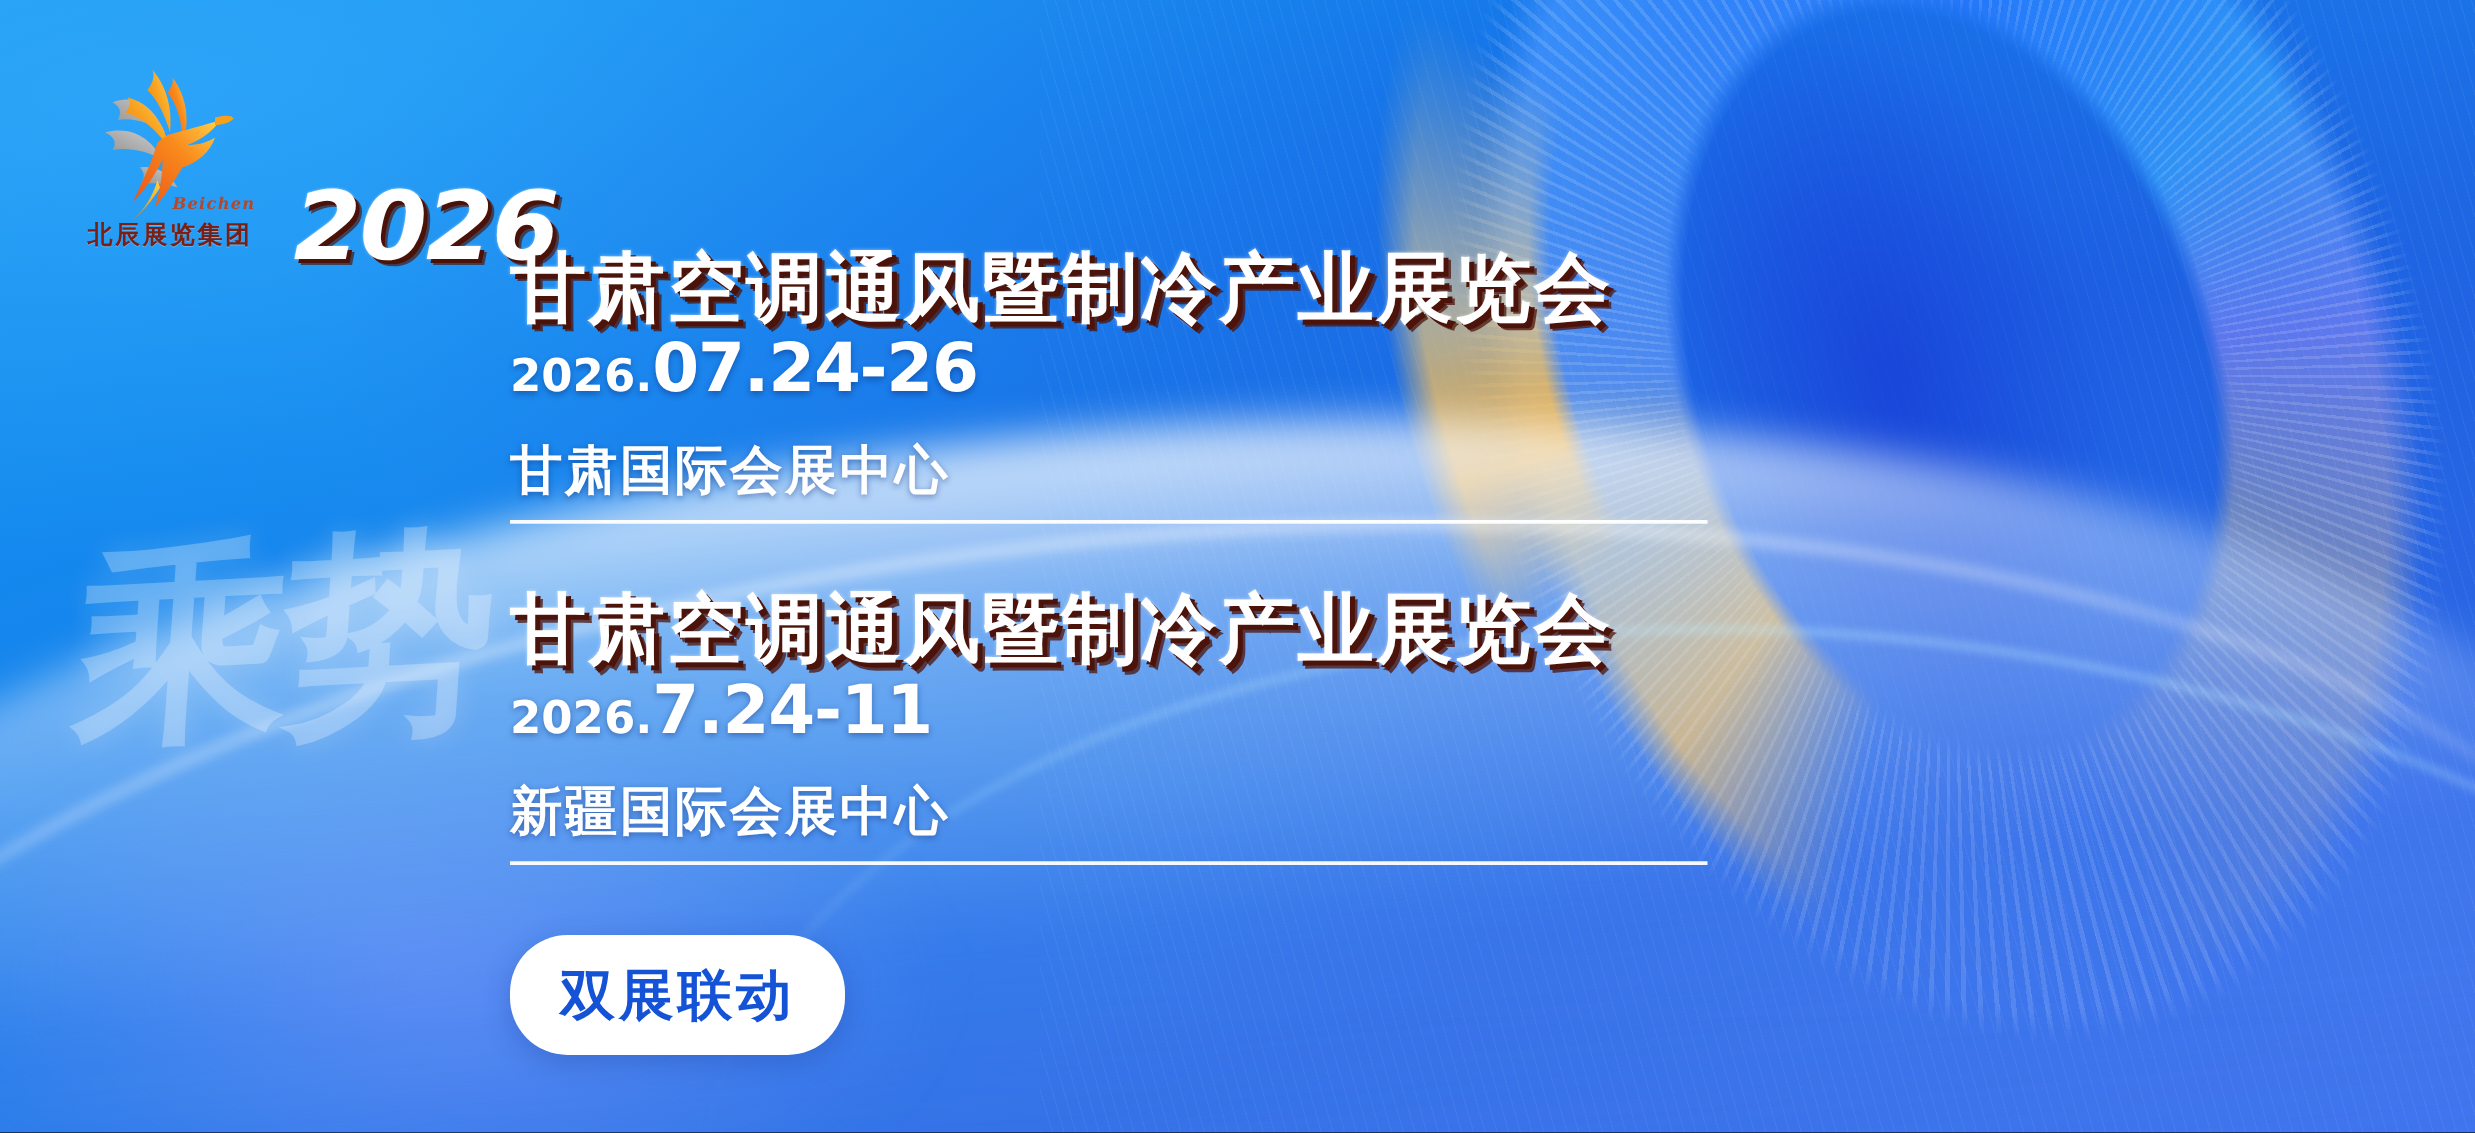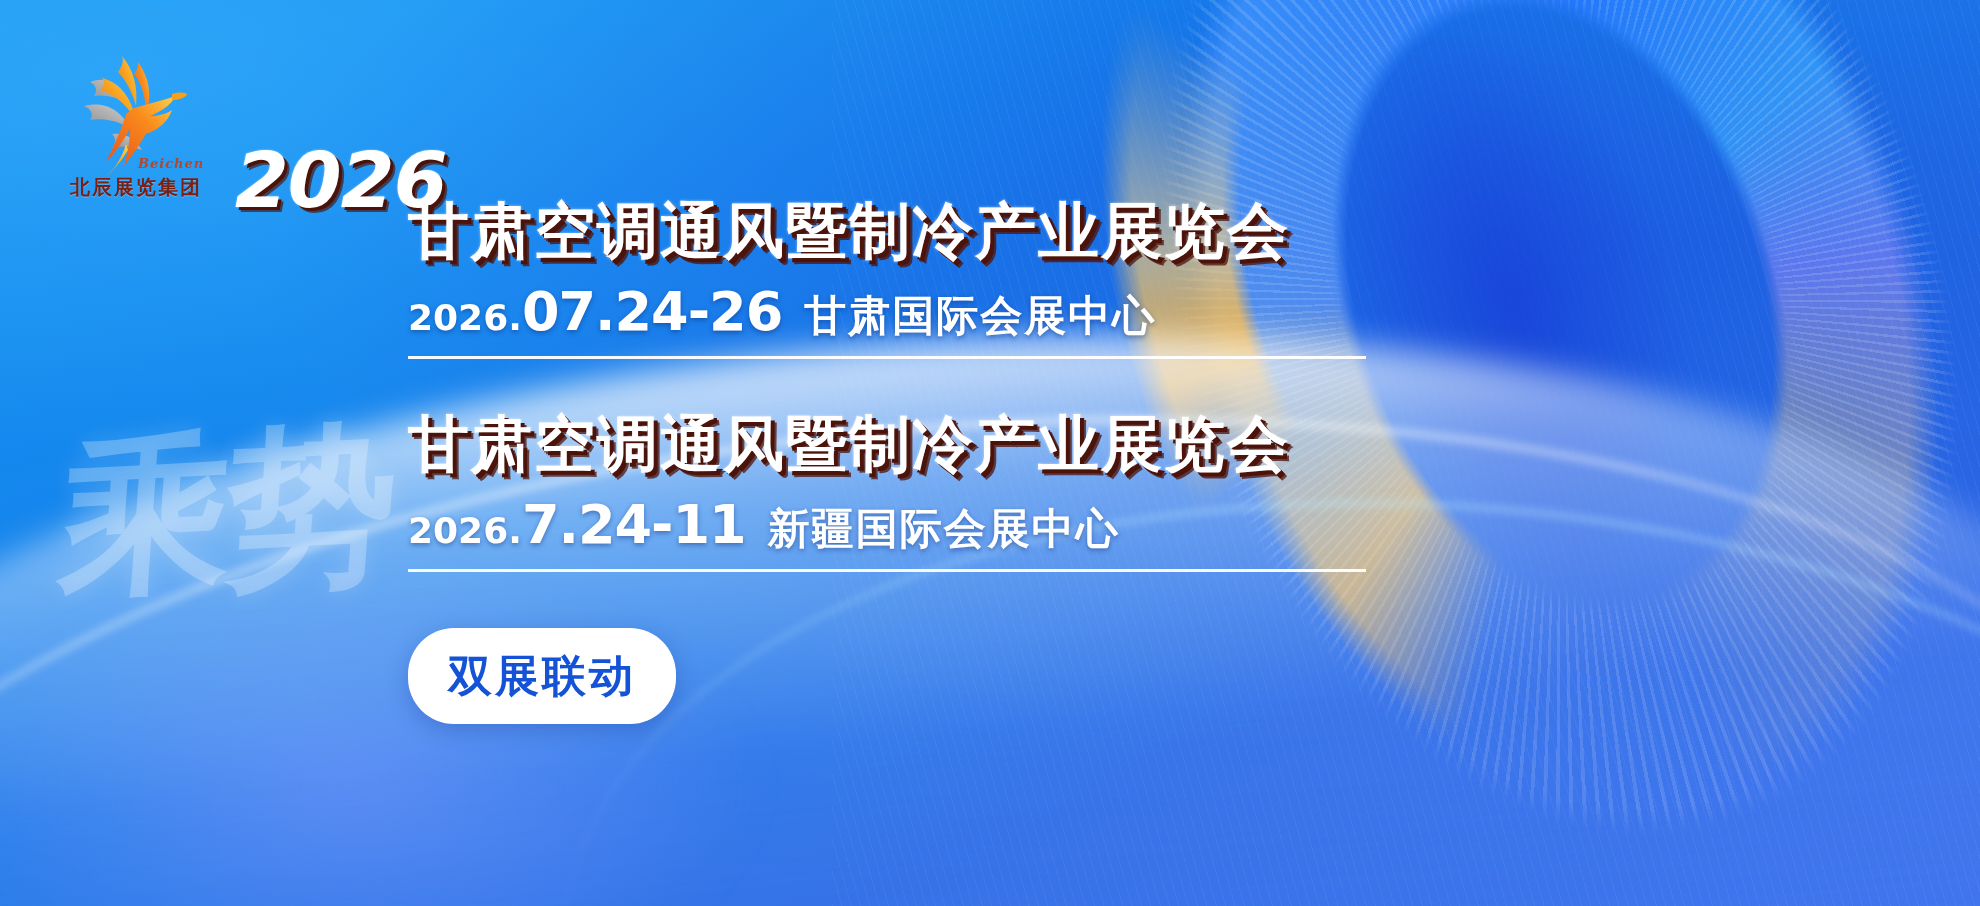--- a/index.html
+++ b/index.html
@@ -200,22 +200,23 @@
        0 0 3px rgba(255,255,255,0.55);
   }
 
   .ev-sub{
     display:flex;
     align-items:baseline;
     gap:22px;
     padding-bottom:12px;
     border-bottom:3px solid rgba(255,255,255,0.95);
     width:958px;
-    margin-top:18px;
+    margin-top:1px;
     white-space:nowrap;
+    flex-direction:column;
   }
   .ev-date{
     font-family:"DejaVu Sans","Liberation Sans",sans-serif;
     font-weight:700;
     font-size:54px;
     color:#ffffff;
     letter-spacing:-1px;
     text-shadow:0 2px 5px rgba(10,40,110,0.45);
   }
   .ev-date .yr{ font-size:36px; letter-spacing:0px; }

